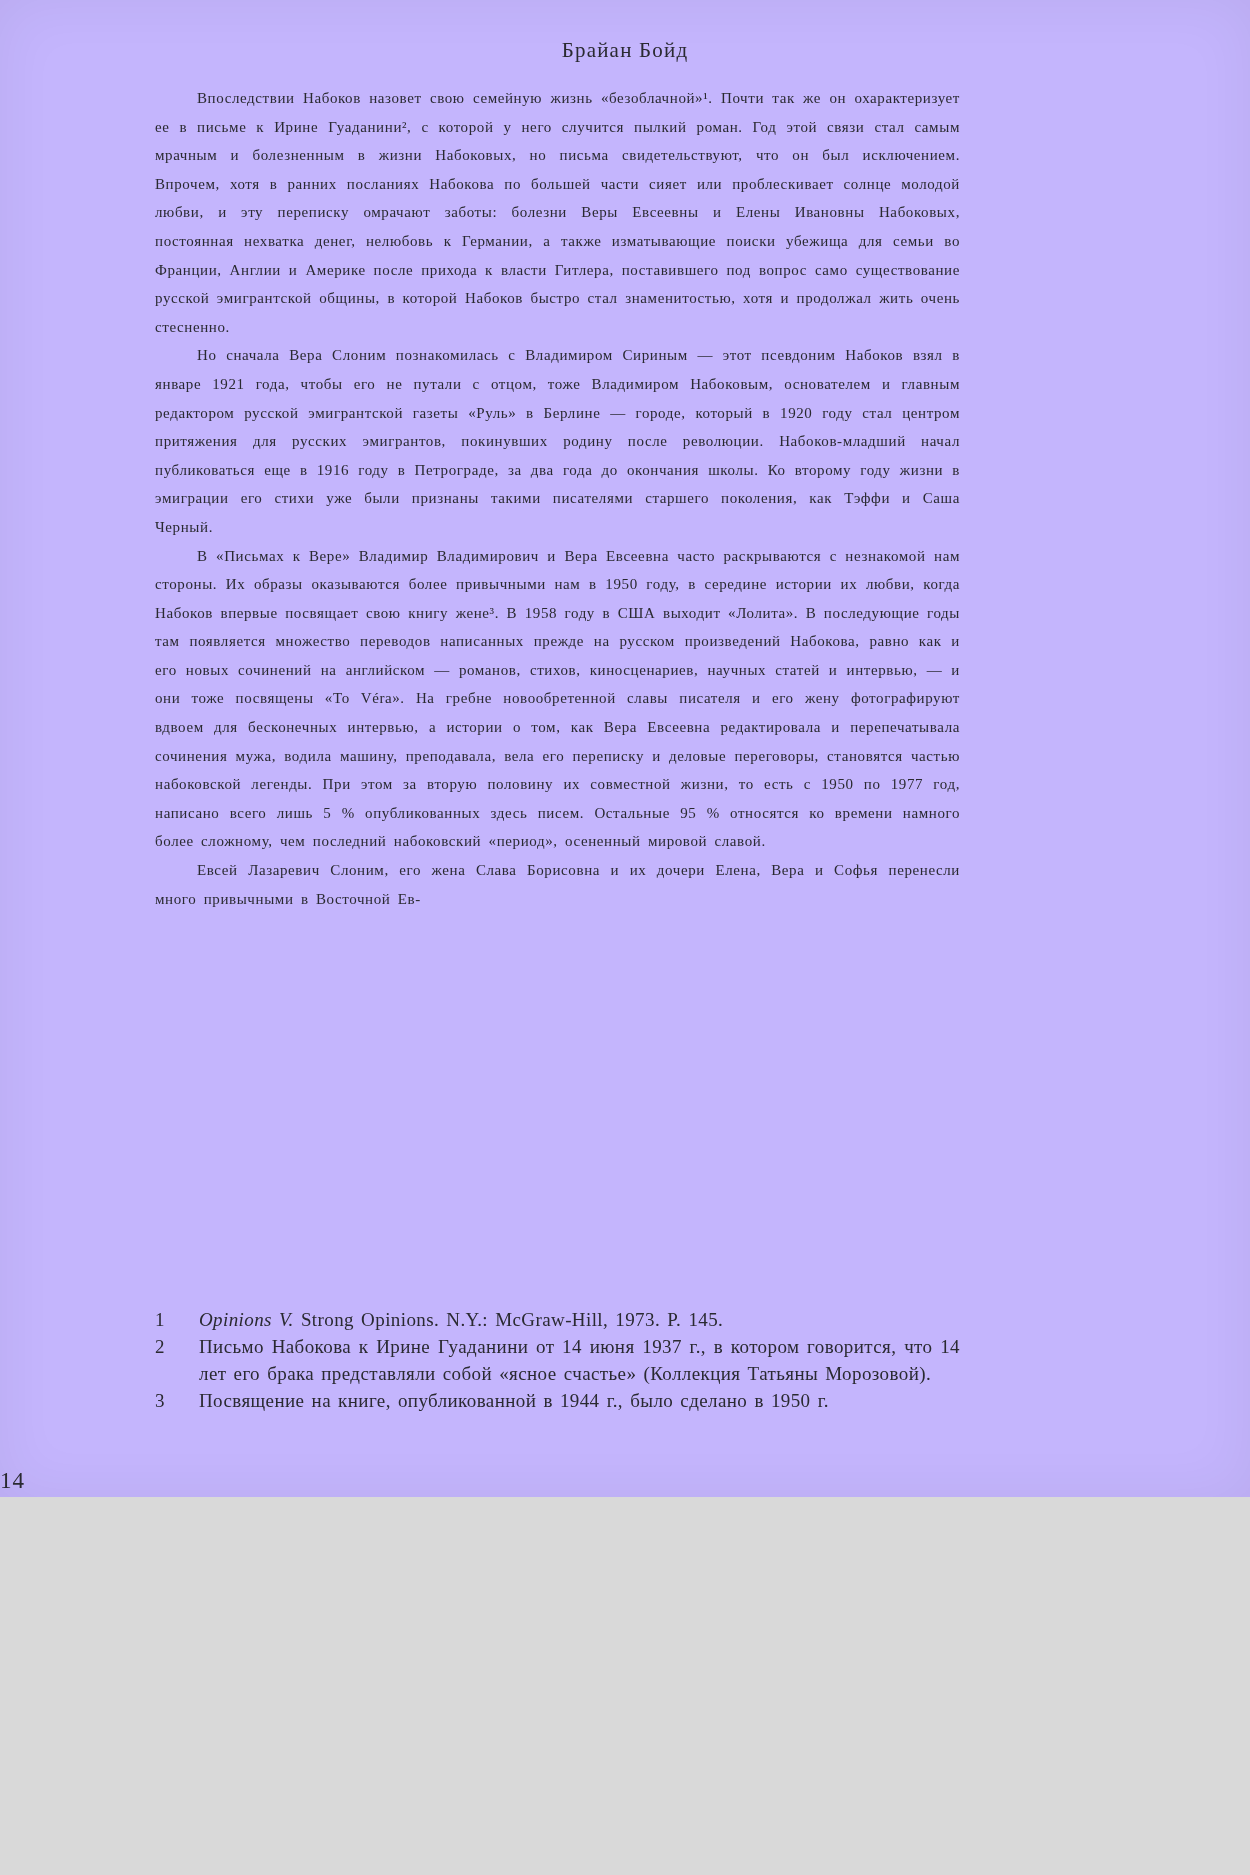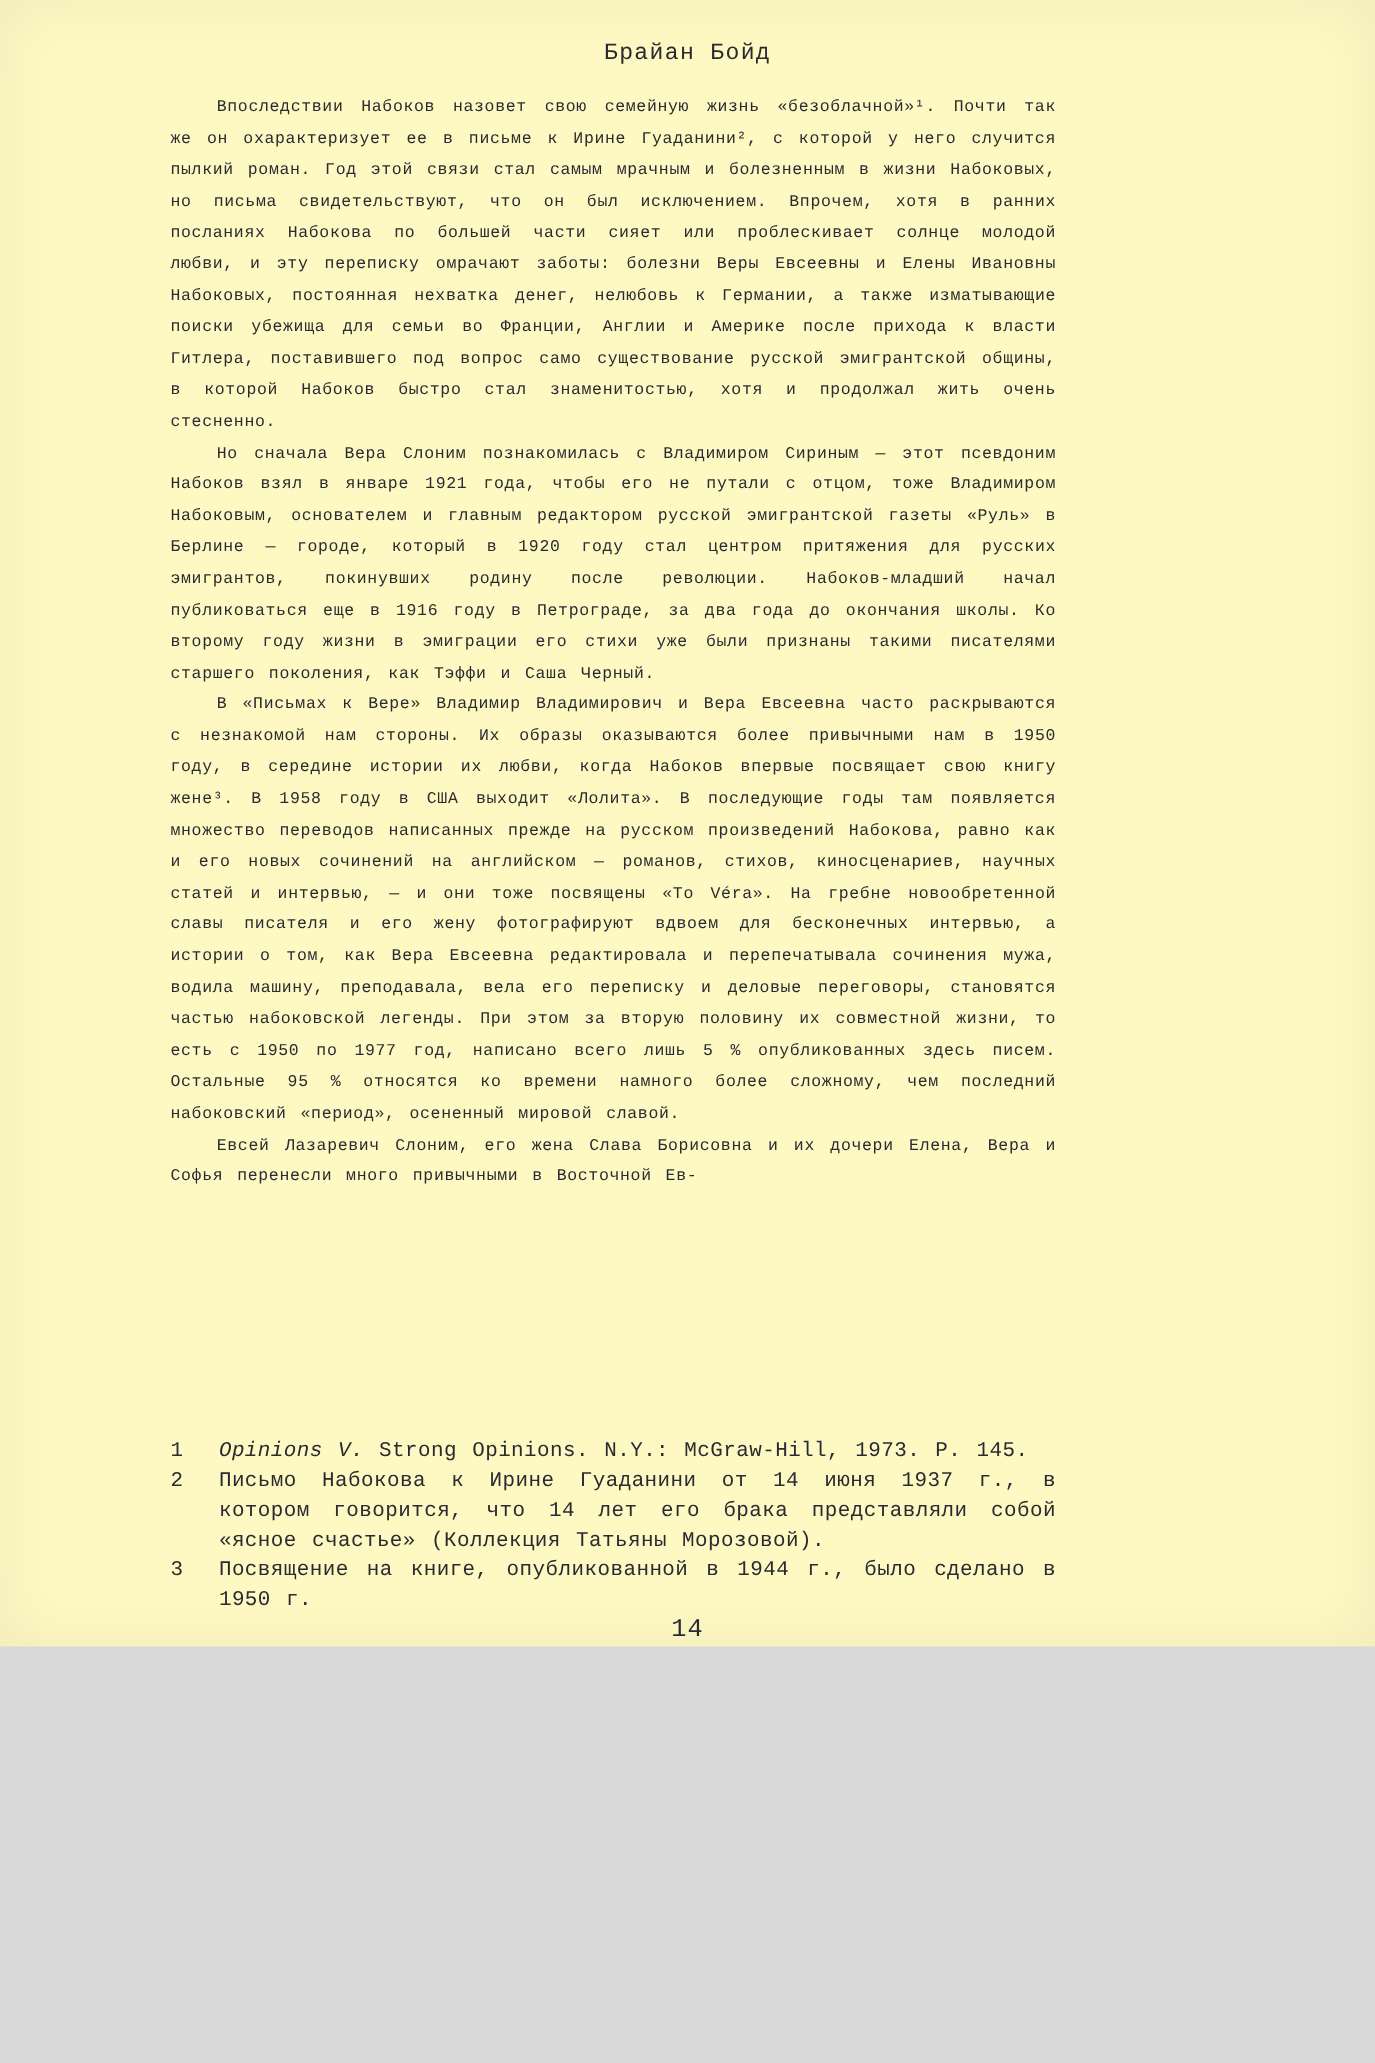--- a/index.html
+++ b/index.html
@@ -5,22 +5,22 @@
   html, body {
     margin: 0;
     padding: 0;
     background: #d9d9d9;
   }
   .page {
     position: relative;
     width: 1250px;
     height: 1497px;
     margin: 0 auto;
-    background: #fef9c3;
-    font-family: Liberation Mono, monospace;
+    background: #c4b5fd;
+    font-family: Liberation Serif, serif;
     color: #2a2a31;
     box-shadow: inset 0 0 60px rgba(0,0,0,0.06);
     overflow: hidden;
   }
   .running-head {
     position: absolute;
     top: 38px;
     left: 0;
     width: 100%;
     text-align: center;
@@ -64,21 +64,20 @@
     top: 0;
   }
   .fn-lead {
     font-style: italic;
   }
   .page-number {
     position: absolute;
     top: 1468px;
     left: 0;
     width: 100%;
-    text-align: center;
     font-size: 23px;
     letter-spacing: 1px;
   }
 </style>
 </head>
 <body>
 
 <div class="page">
 
   <div class="running-head">Брайан Бойд</div>

